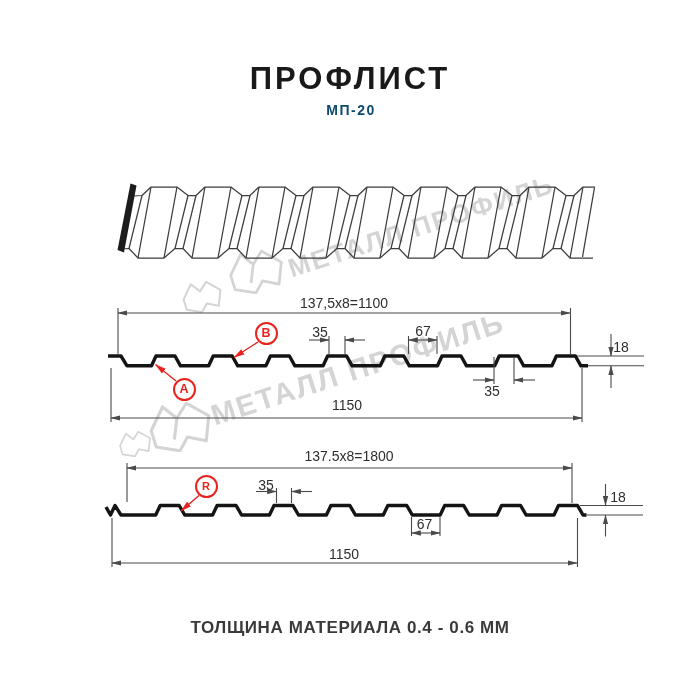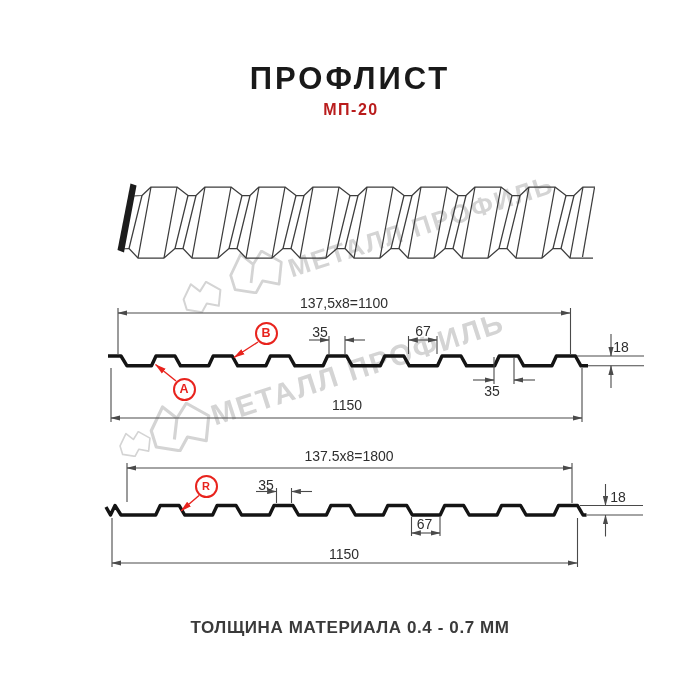--- a/index.html
+++ b/index.html
@@ -10,21 +10,21 @@
   html,body{margin:0;padding:0;}
   body{background:#888;font-family:"Liberation Sans",sans-serif;}
   .stage{position:relative;width:700px;height:700px;background:var(--page-bg);overflow:hidden;margin:0 auto;}
   .layer{position:absolute;left:0;top:0;width:700px;height:700px;}
   .wm-layer{z-index:1;}
   .draw-layer{z-index:2;}
   .label-layer{z-index:3;pointer-events:none;}
   .abs{position:absolute;}
   .ctr{transform:translate(-50%,-50%);white-space:nowrap;}
   .page-title{font-size:31px;font-weight:700;letter-spacing:3px;color:var(--title-black);}
-  .page-subtitle{font-size:16px;font-weight:700;letter-spacing:1.5px;color:#b91c1c;}
+  .page-subtitle{font-size:14px;font-weight:700;letter-spacing:1.5px;color:#0c4a6e;}
   .footer-note{font-size:17px;font-weight:700;letter-spacing:0.6px;color:#3a3a3a;}
   .dim-label{font-size:14px;color:var(--text-dark);}
   .circ{box-sizing:border-box;width:23px;height:23px;border:2px solid var(--accent-red);
         border-radius:50%;color:var(--accent-red);font-size:12.5px;font-weight:700;
         display:flex;align-items:center;justify-content:center;background:transparent;}
   .wm-text{font-weight:700;letter-spacing:2px;color:var(--watermark-gray);
            transform-origin:0 50%;transform:rotate(-18deg);white-space:nowrap;}
   .wm-logo svg{display:block;}
   .wm-logo path{fill:none;stroke:var(--watermark-gray);stroke-width:5;stroke-linejoin:round;}
   svg .profile{fill:none;stroke:var(--profile-black);stroke-width:3.4;stroke-linejoin:round;}
@@ -136,16 +136,16 @@
     <div class="abs circ" style="left:254.5px;top:321.5px;">B</div>
     <div class="abs circ" style="left:172.5px;top:377.5px;">A</div>
 
     <div class="abs ctr dim-label" style="left:349px;top:456px;">137.5x8=1800</div>
     <div class="abs ctr dim-label" style="left:266px;top:485px;">35</div>
     <div class="abs ctr dim-label" style="left:618px;top:497px;">18</div>
     <div class="abs ctr dim-label" style="left:424.5px;top:524px;">67</div>
     <div class="abs ctr dim-label" style="left:344px;top:554px;">1150</div>
     <div class="abs circ" style="left:194.5px;top:474.5px;font-size:11px;">R</div>
 
-    <div class="abs ctr footer-note" style="left:350px;top:628px;">ТОЛЩИНА МАТЕРИАЛА 0.4 - 0.7 ММ</div>
+    <div class="abs ctr footer-note" style="left:350px;top:628px;">ТОЛЩИНА МАТЕРИАЛА 0.4 - 0.6 ММ</div>
   </div>
 
 </div>
 
 </body></html>

